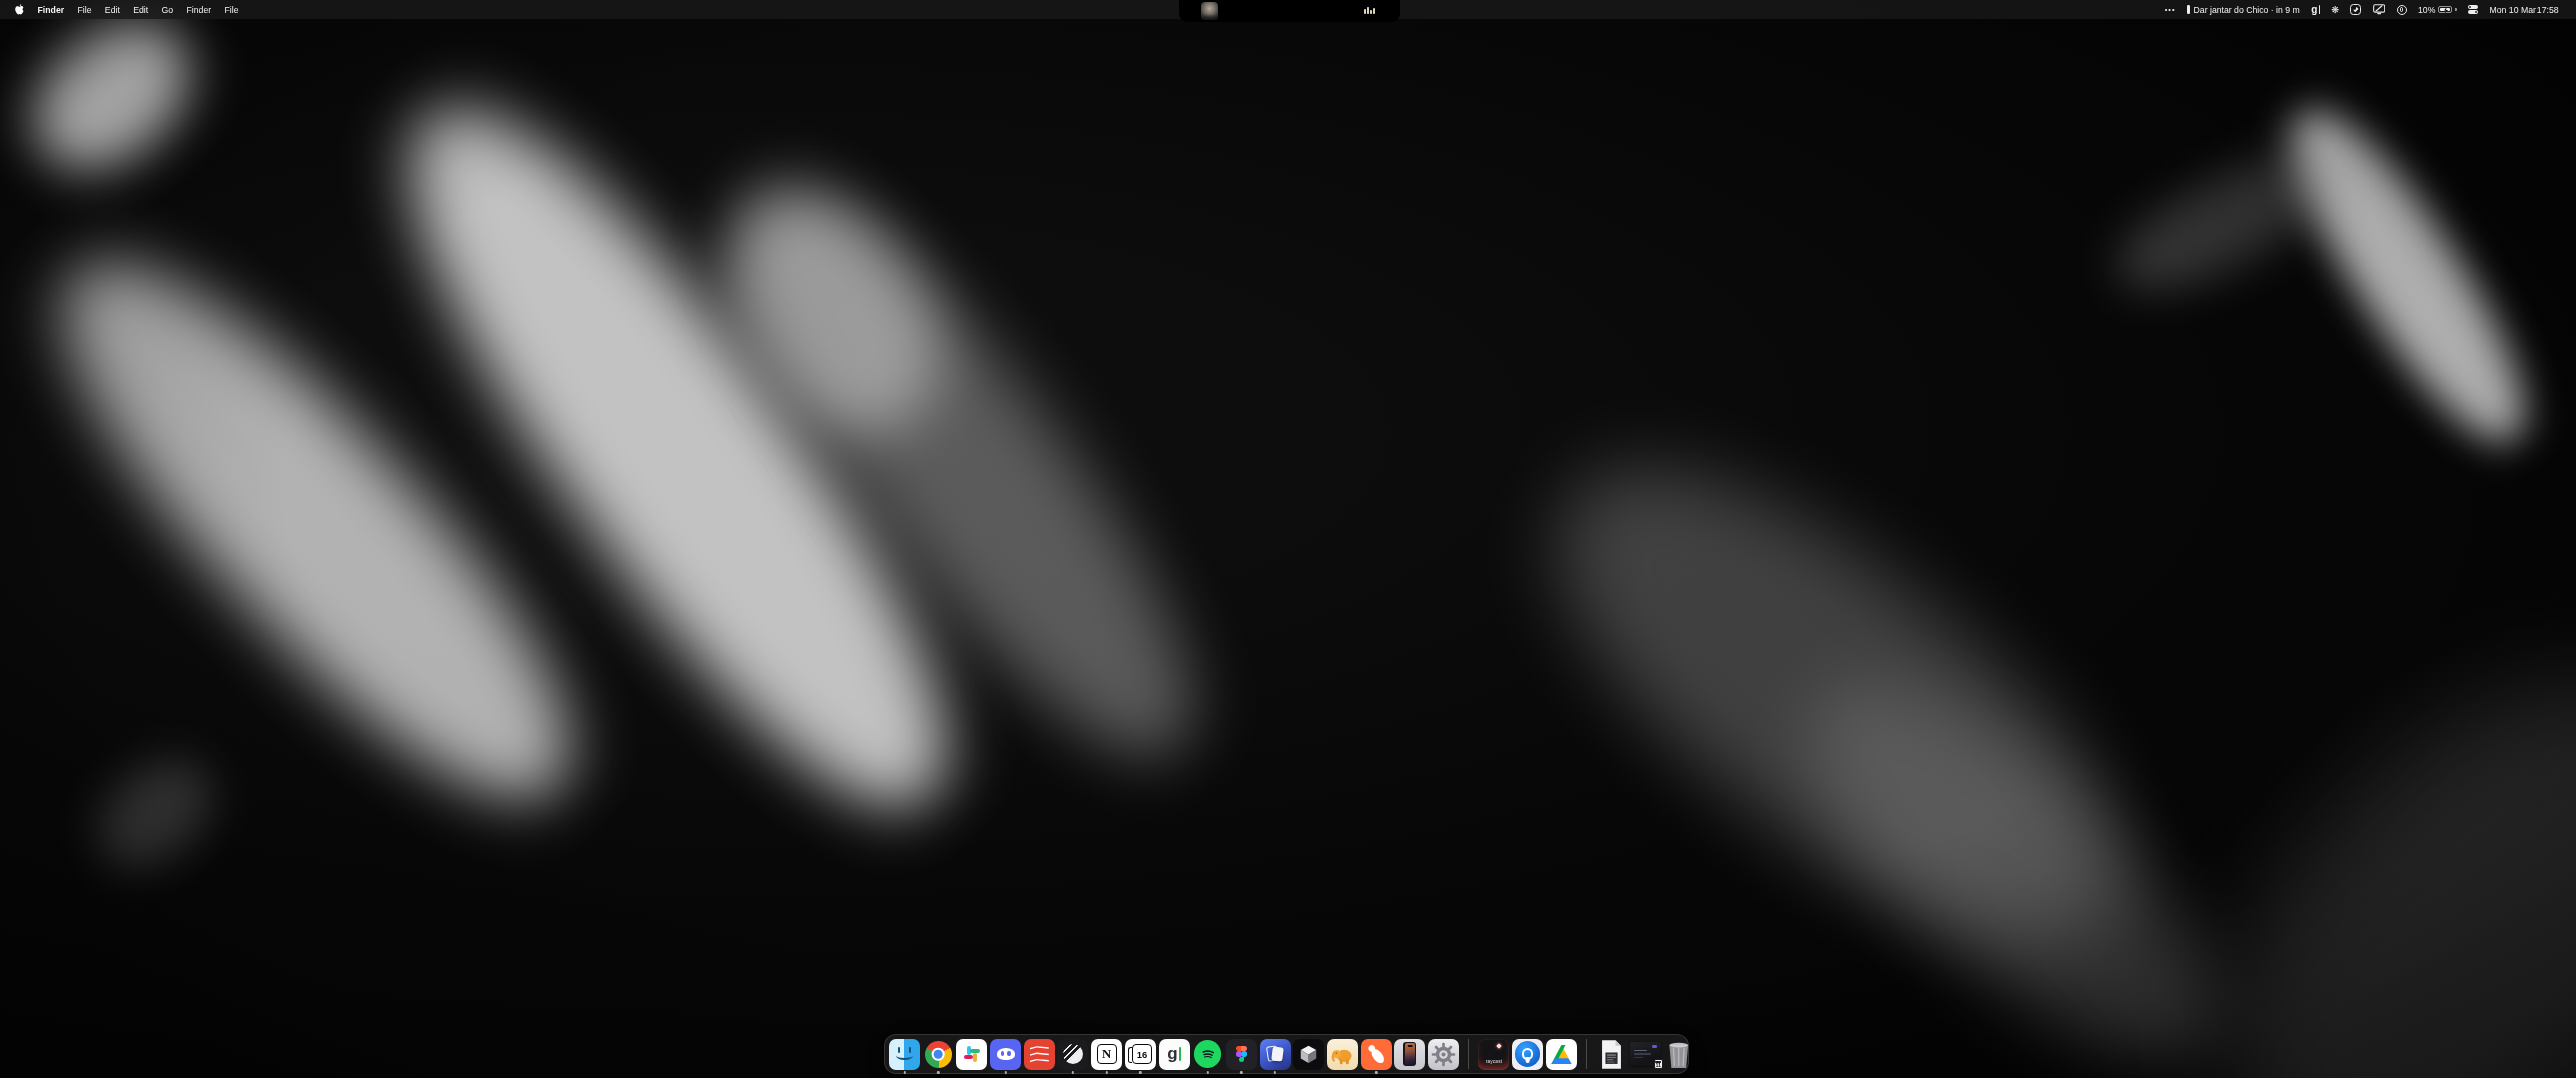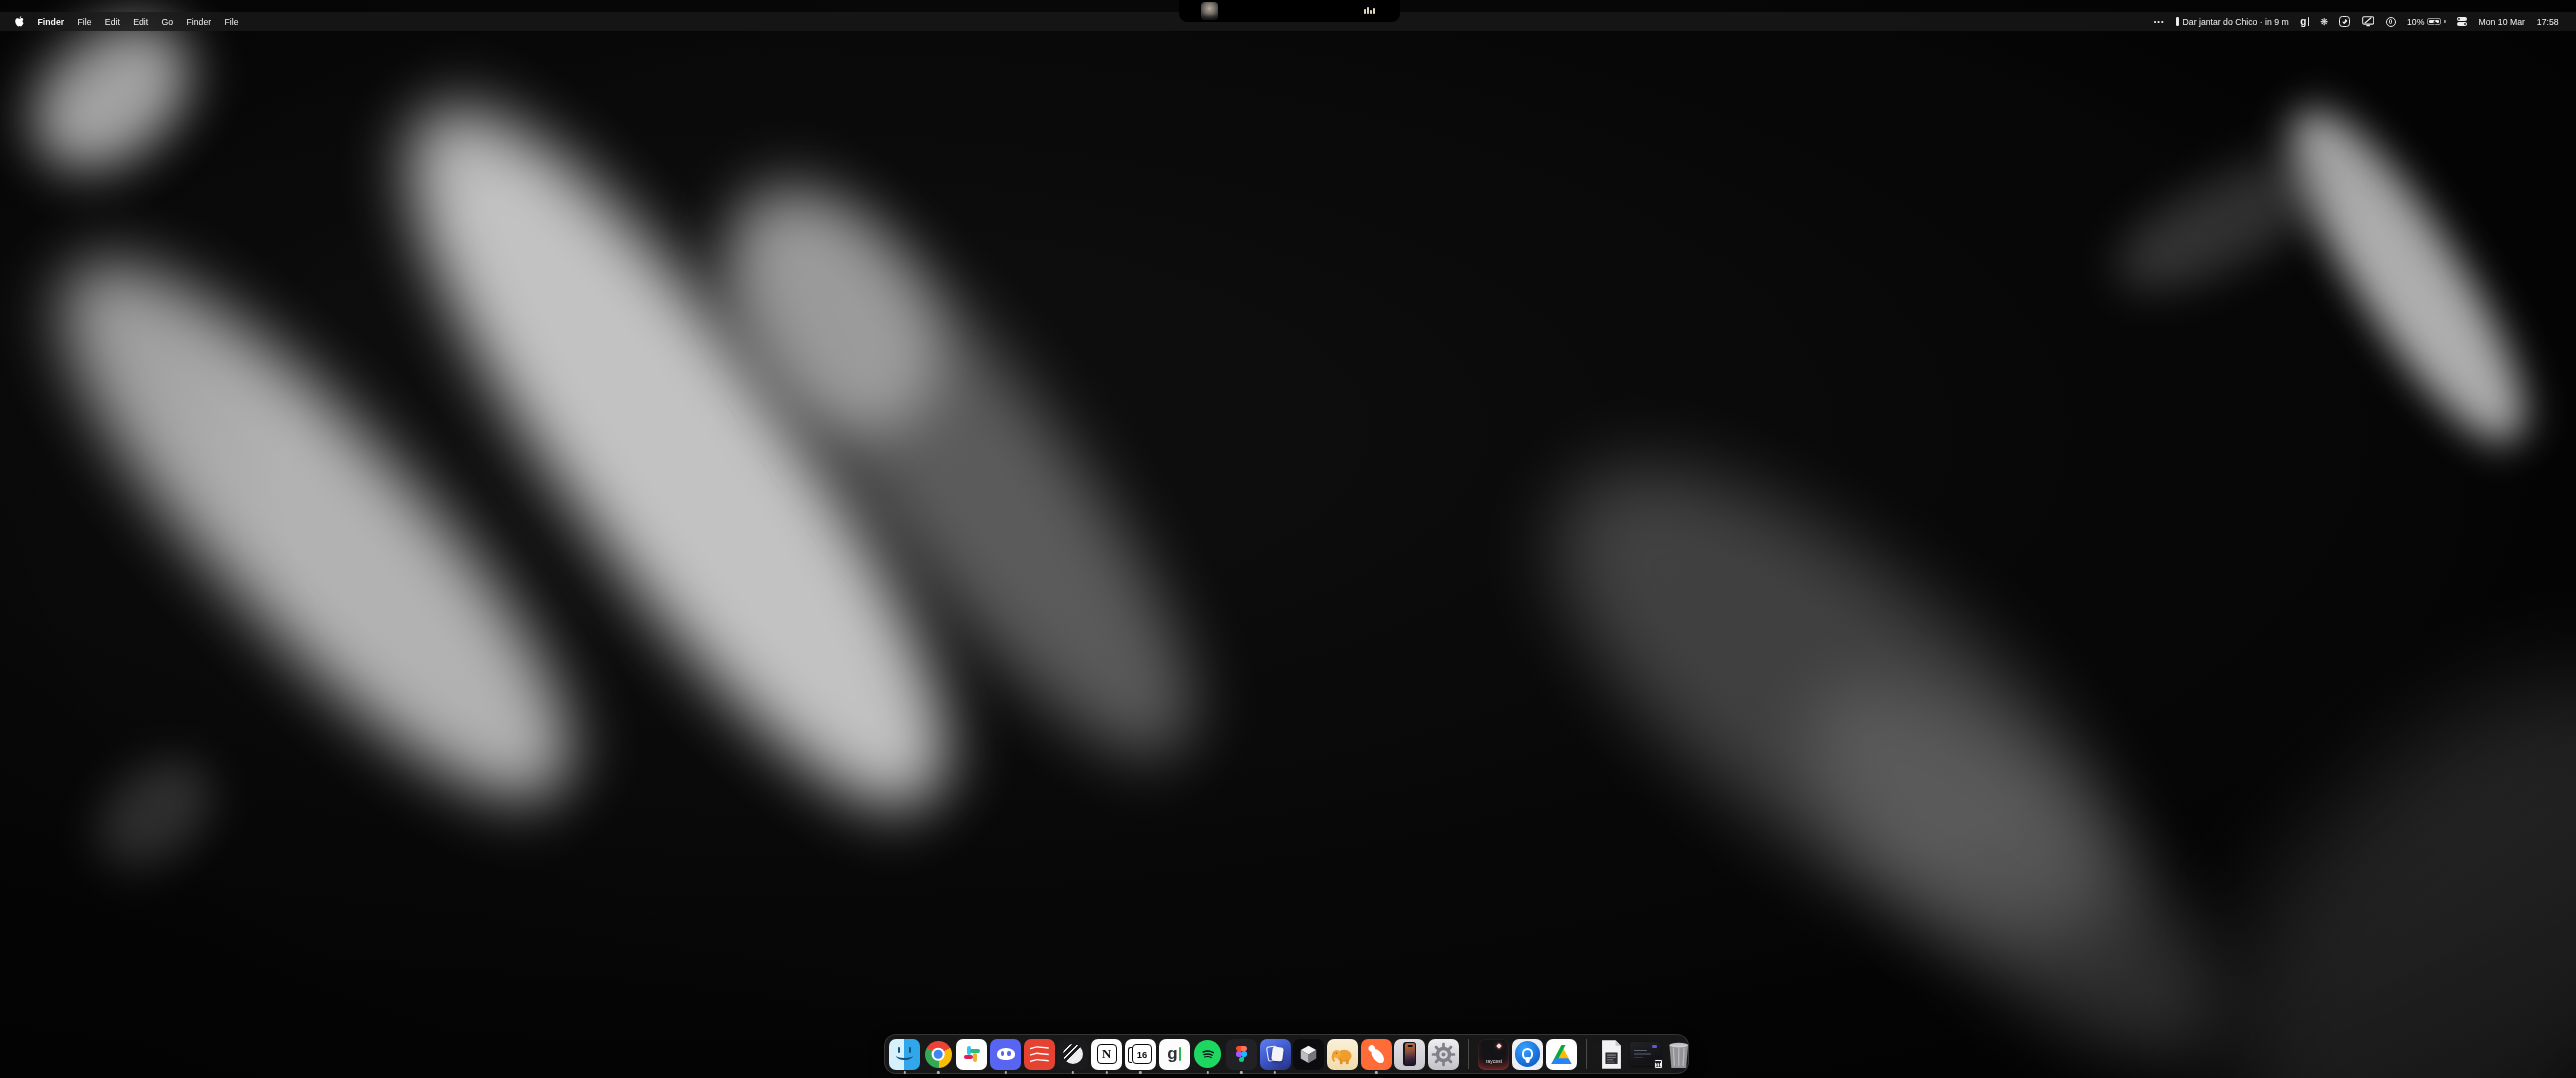--- a/index.html
+++ b/index.html
@@ -17,21 +17,21 @@
   .b5  { left:745px; top:188px;  width:174px;  height:255px;  transform:rotate(-37deg); background:#d0d0d0; opacity:.55; filter:blur(28px); }
   .b6  { left:1704px; top:369px;  width:268px;  height:671px; transform:rotate(-52deg); background:#787878; opacity:.5;  filter:blur(37px); }
   .b7  { left:1919px; top:617px;  width:188px;  height:510px;  transform:rotate(-48deg); background:#808080; opacity:.42; filter:blur(34px); }
   .b8  { left:2358px; top:81px;  width:101px;  height:389px;  transform:rotate(-33deg); background:#e4e4e4; opacity:.85; filter:blur(19px); }
   .b9  { left:2106px; top:178px;  width:241px;  height:87px;  transform:rotate(-27deg); background:#9a9a9a; opacity:.3;  filter:blur(21.5px); }
   .b10 { left:2180px; top:751px; width:604px;  height:376px;  transform:rotate(-45deg); background:#6a6a6a; opacity:.38; filter:blur(50px); }
   .b11 { left:91px;  top:771px; width:127px;  height:87px;  transform:rotate(-40deg); background:#9a9a9a; opacity:.33; filter:blur(21.5px); }
   .vignette { position:absolute; inset:0; background: radial-gradient(ellipse at 50% 45%, rgba(0,0,0,0) 55%, rgba(0,0,0,.45) 100%); }
 
   
-  .menubar { position:absolute; left:0; top:12px; width:2576px; height:19px;
+  .menubar { position:absolute; left:0; top:0; width:2576px; height:19px;
     background:rgba(26,26,26,.78); backdrop-filter:blur(27px) saturate(1.2);
     display:flex; align-items:center; color:rgba(255,255,255,.95); font-size:8.7px; z-index:50; }
   .mb-left { display:flex; align-items:center; padding-left:14.8px; height:100%; }
   .apple { display:flex; align-items:center; padding:0 6.7px 0 0; height:100%; }
   .mi { padding:0 6.7px; height:100%; display:flex; align-items:center; white-space:nowrap; }
   .mi.bold { font-weight:700; }
   .mb-right { position:absolute; right:17.4px; top:0; height:19px; display:flex; align-items:center; gap:11.4px; }
   .st { display:flex; align-items:center; gap:4px; white-space:nowrap; }
   .overflow-dots { font-size:7.4px; letter-spacing:1px; opacity:.95; }
   .rem-bar { width:2.7px; height:8.7px; border-radius:1.3px; background:#ededed; }
@@ -45,21 +45,21 @@
   .ring i { width:3.4px; height:5.4px; border:1.1px solid #ececec; border-radius:1.7px; display:block; }
   .batt { display:flex; align-items:center; gap:2.7px; }
   .batt-body { position:relative; width:14px; height:7.4px; border:0.7px solid rgba(255,255,255,.55); border-radius:2px; }
   .batt-fill { position:absolute; inset:1px; background:#efefef; border-radius:1px; }
   .batt-bolt { position:absolute; left:4px; top:0.3px; }
   .batt-nub { width:1.3px; height:3px; background:rgba(255,255,255,.55); border-radius:0 1px 1px 0; margin-left:0.7px; }
   .cc { display:flex; flex-direction:column; gap:1.3px; }
   .cc .pill { width:10px; height:3.7px; background:#ededed; border-radius:2px; position:relative; }
   .cc .pill i { position:absolute; top:0.7px; width:2.2px; height:2.2px; border-radius:50%; background:#2c2c2e; }
   .cc .pill.p1 i { left:0.8px; } .cc .pill.p2 i { right:0.8px; }
-  .clock { display:flex; gap:12px; }
+  .clock { display:flex; gap:1px; }
 
   
   .notch { position:absolute; left:1179px; top:0; width:221px; height:22px; background:#000; border-radius:0 0 8.7px 8.7px; z-index:60; }
   .album { position:absolute; left:22px; top:2.3px; width:17px; height:18px; border-radius:4px; overflow:hidden;
     background: radial-gradient(circle at 50% 36%, #b3a89a 0%, #7d766c 34%, #3a383a 68%, #1b1b1f 100%); }
   .album::after { content:""; position:absolute; left:0; right:0; bottom:0; height:6px; background:linear-gradient(rgba(10,10,12,0), rgba(10,10,12,.75)); }
   .eq { position:absolute; right:25.5px; top:6px; display:flex; align-items:flex-end; gap:1.2px; height:8px; }
   .eq i { width:1.7px; background:#ddd4bd; border-radius:0.7px; display:block; }
   .eq i:nth-child(1){height:4.7px;} .eq i:nth-child(2){height:7.4px;} .eq i:nth-child(3){height:4px;} .eq i:nth-child(4){height:6px;}
 

